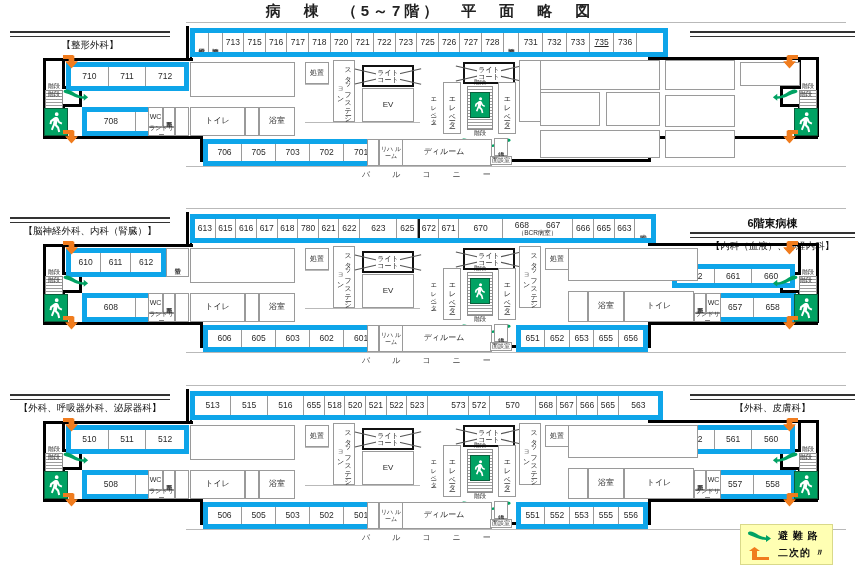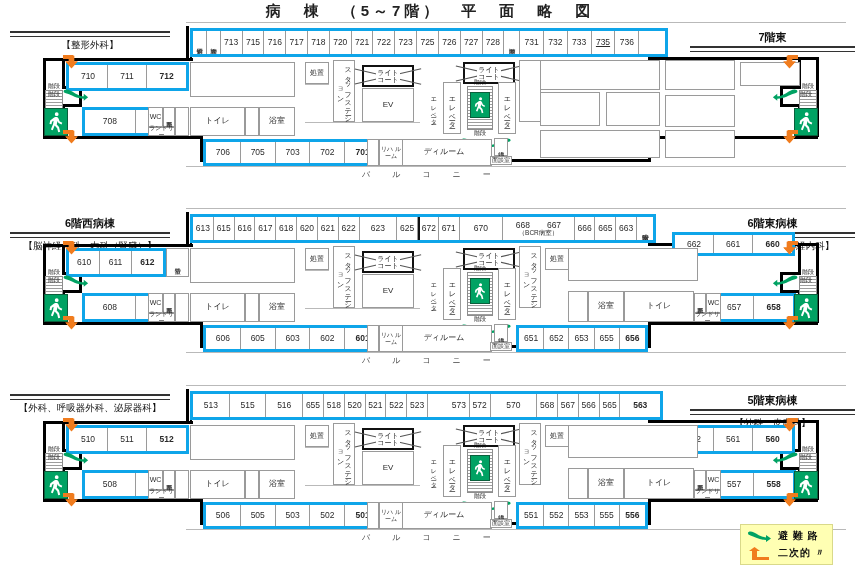--- a/index.html
+++ b/index.html
@@ -21,28 +21,28 @@
   .ward-head{position:absolute;text-align:center;}
   .ward-name{font-size:11px;font-weight:bold;color:#111;white-space:nowrap;}
   .ward-rule{border-top:2px solid #333;border-bottom:1px solid #333;height:3px;margin:1px 0 2px;}
   .ward-dept{font-size:9.5px;color:#111;white-space:nowrap;}
 
   
   .wall{background:#000;}
   .thin{background:#b9b9b9;}
 
   
-  .cells{position:absolute;display:flex;border:3px solid #0ea5e9;background:#fff;}
+  .cells{position:absolute;display:flex;border:5px solid #0ea5e9;background:#fff;justify-content:center;}
   .cell{
     border-right:1px solid #9a9a9a;
     display:flex;align-items:center;justify-content:center;
     font-size:8.5px;color:#2a2a2a;text-align:center;line-height:1.05;
     box-sizing:border-box;overflow:hidden;
   }
-  .cell:last-child{border-right:none;font-weight:bold;}
+  .cell:last-child{border-right:none;}
   .cell.thick-l{border-left:2px solid #111;}
   .cell.v{writing-mode:vertical-rl;font-size:6.5px;letter-spacing:0px;}
   .cell.blank{color:transparent;}
   .cell.sub{flex-direction:column;}
   .cell.sub .s2{font-size:6.5px;}
 
   
   .box{position:absolute;border:1px solid #9a9a9a;background:#fff;
        display:flex;align-items:center;justify-content:center;
        font-size:8px;color:#2a2a2a;text-align:center;line-height:1.1;}
@@ -84,21 +84,20 @@
 <body>
 
 <div class="abs" id="page-title">病　棟　（5～7階）　平　面　略　図</div>
 
 <div id="diagram">
     <div class="ward-head abs" style="left: 10px; top: 30px; width: 160px;">
       <div class="ward-rule"></div>
       <div class="ward-dept">【整形外科】</div>
     </div>
     <div class="ward-head abs" style="left: 690px; top: 30px; width: 165px;">
-      <div class="ward-name">7階東</div>
       <div class="ward-rule"></div>
     </div>
     <div class="thin abs" style="left: 186px; top: 22px; width: 660px; height: 1px;"></div>
     <div class="cells abs" style="left: 190px; top: 28px; height: 29px; width: 478px;">
       <div class="cell v" style="width: 14px;">処置室</div>
       <div class="cell v" style="width: 14px;">面談室</div>
       <div class="cell" style="width: 22px;">713</div>
       <div class="cell" style="width: 22px;">715</div>
       <div class="cell" style="width: 22px;">716</div>
       <div class="cell" style="width: 22px;">717</div>
@@ -258,37 +257,36 @@
         <path fill="#fff" d="M10.2 6.1c1.3 0 2 .7 2.4 1.7l1.1 2.7 2.6 1.3-.8 1.7-3-1.5-.9-2 -.9 3.4 2.3 2.5 1.2 4.9-2 .5-1-4.1-2.6-2.6-1.8 4.6-1.9-.7 2.2-5.6.5-3.2-1.6 1 -.5 2.6-2-.4.7-3.4 3.9-2.9c.3-.3.7-.5 1.1-.5z"></path>
         <path fill="#fff" d="M1.6 2.5h3.1v17h-3.1z" opacity="0"></path>
       </svg>
     </div>
     <div class="stair-label abs" style="left: 790px; top: 90px; width: 32px;">階段</div>
     <div class="abs" style="left: 781px; top: 128px; width: 17px; height: 17px;"><svg width="17" height="17" viewBox="0 0 18 18" style="transform:scaleX(-1)">
         <path d="M0 3 L9 3 L9 0 L9 0 L9 3 L12 3 L12 9 L15.5 9 L9 16 L2.5 9 L6 9 L6 6 L0 6 Z" fill="#f07c1e"></path>
         <path d="M0 2.2 L11 2.2 L11 9 L15.5 9 L9 16.5 L2.5 9 L6.5 9 L6.5 6.3 L0 6.3 Z" fill="#f07c1e"></path>
       </svg></div>
     <div class="ward-head abs" style="left: 10px; top: 216px; width: 160px;">
-      <div class="ward-name">6階西病棟</div>
       <div class="ward-rule"></div>
       <div class="ward-dept">【脳神経外科、内科（腎臓）】</div>
     </div>
     <div class="ward-head abs" style="left: 690px; top: 216px; width: 165px;">
       <div class="ward-name">6階東病棟</div>
       <div class="ward-rule"></div>
       <div class="ward-dept">【内科（血液）、神経内科】</div>
     </div>
     <div class="thin abs" style="left: 186px; top: 208px; width: 660px; height: 1px;"></div>
     <div class="cells abs" style="left: 190px; top: 214px; height: 29px; width: 466px;">
       <div class="cell" style="width: 21px;">613</div>
       <div class="cell" style="width: 21px;">615</div>
       <div class="cell" style="width: 21px;">616</div>
       <div class="cell" style="width: 21px;">617</div>
       <div class="cell" style="width: 21px;">618</div>
-      <div class="cell" style="width: 21px;">620</div>
+      <div class="cell" style="width: 21px;">780</div>
       <div class="cell" style="width: 21px;">621</div>
       <div class="cell" style="width: 21px;">622</div>
       <div class="cell" style="width: 38px;">623</div>
       <div class="cell" style="width: 21px;">625</div>
       <div class="cell thick-l" style="width: 21px;">672</div>
       <div class="cell" style="width: 21px;">671</div>
       <div class="cell" style="width: 44px;">670</div>
       <div class="cell sub" style="width: 72px;">
         <div>668　　667</div>
         <div class="s2">（BCR病室）</div>
@@ -410,21 +408,21 @@
         <path fill="#fff" d="M12.6 3.2a1.9 1.9 0 1 1-3.8 0 1.9 1.9 0 0 1 3.8 0z"></path>
         <path fill="#fff" d="M10.2 6.1c1.3 0 2 .7 2.4 1.7l1.1 2.7 2.6 1.3-.8 1.7-3-1.5-.9-2 -.9 3.4 2.3 2.5 1.2 4.9-2 .5-1-4.1-2.6-2.6-1.8 4.6-1.9-.7 2.2-5.6.5-3.2-1.6 1 -.5 2.6-2-.4.7-3.4 3.9-2.9c.3-.3.7-.5 1.1-.5z"></path>
         <path fill="#fff" d="M1.6 2.5h3.1v17h-3.1z" opacity="0"></path>
       </svg>
     </div>
     <div class="stair-label abs" style="left: 38px; top: 276px; width: 32px;">階段</div>
     <div class="abs" style="left: 63px; top: 314px; width: 17px; height: 17px;"><svg width="17" height="17" viewBox="0 0 18 18" style="transform:rotate(0)">
         <path d="M0 3 L9 3 L9 0 L9 0 L9 3 L12 3 L12 9 L15.5 9 L9 16 L2.5 9 L6 9 L6 6 L0 6 Z" fill="#f07c1e"></path>
         <path d="M0 2.2 L11 2.2 L11 9 L15.5 9 L9 16.5 L2.5 9 L6.5 9 L6.5 6.3 L0 6.3 Z" fill="#f07c1e"></path>
       </svg></div>
-    <div class="cells abs" style="left: 672px; top: 232px; width: 123px; height: 24px;">
+    <div class="cells abs" style="left: 672px; top: 264px; width: 123px; height: 24px;">
       <div class="cell" style="width: 41px;">662</div>
       <div class="cell" style="width: 41px;">661</div>
       <div class="cell" style="width: 41px;">660</div>
     </div>
     <div class="cells abs" style="left: 712px; top: 293px; width: 84px; height: 29px;">
       <div class="cell" style="width: 42px;">657</div>
       <div class="cell" style="width: 42px;">658</div>
     </div>
     <div class="cells abs" style="left: 516px; top: 325px; width: 132px; height: 27px;">
       <div class="cell" style="width: 26.4px;">651</div>
@@ -463,21 +461,20 @@
     <div class="stair-label abs" style="left: 790px; top: 276px; width: 32px;">階段</div>
     <div class="abs" style="left: 781px; top: 314px; width: 17px; height: 17px;"><svg width="17" height="17" viewBox="0 0 18 18" style="transform:scaleX(-1)">
         <path d="M0 3 L9 3 L9 0 L9 0 L9 3 L12 3 L12 9 L15.5 9 L9 16 L2.5 9 L6 9 L6 6 L0 6 Z" fill="#f07c1e"></path>
         <path d="M0 2.2 L11 2.2 L11 9 L15.5 9 L9 16.5 L2.5 9 L6.5 9 L6.5 6.3 L0 6.3 Z" fill="#f07c1e"></path>
       </svg></div>
     <div class="ward-head abs" style="left: 10px; top: 393px; width: 160px;">
       <div class="ward-rule"></div>
       <div class="ward-dept">【外科、呼吸器外科、泌尿器科】</div>
     </div>
     <div class="ward-head abs" style="left: 690px; top: 393px; width: 165px;">
-      <div class="ward-name">5階東病棟</div>
       <div class="ward-rule"></div>
       <div class="ward-dept">【外科、皮膚科】</div>
     </div>
     <div class="thin abs" style="left: 186px; top: 385px; width: 660px; height: 1px;"></div>
     <div class="cells abs" style="left: 190px; top: 391px; height: 29px; width: 473px;">
       <div class="cell" style="width: 37px;">513</div>
       <div class="cell" style="width: 37px;">515</div>
       <div class="cell" style="width: 37px;">516</div>
       <div class="cell" style="width: 21px;">655</div>
       <div class="cell" style="width: 21px;">518</div>

